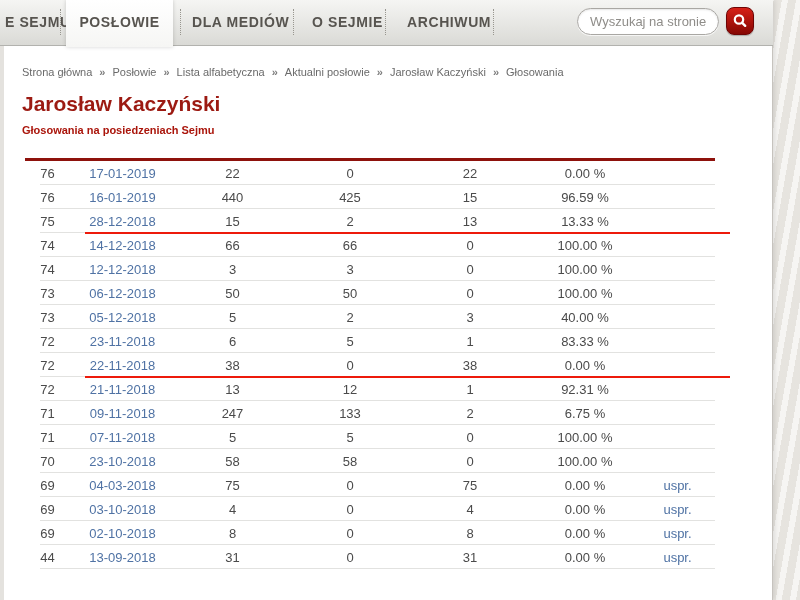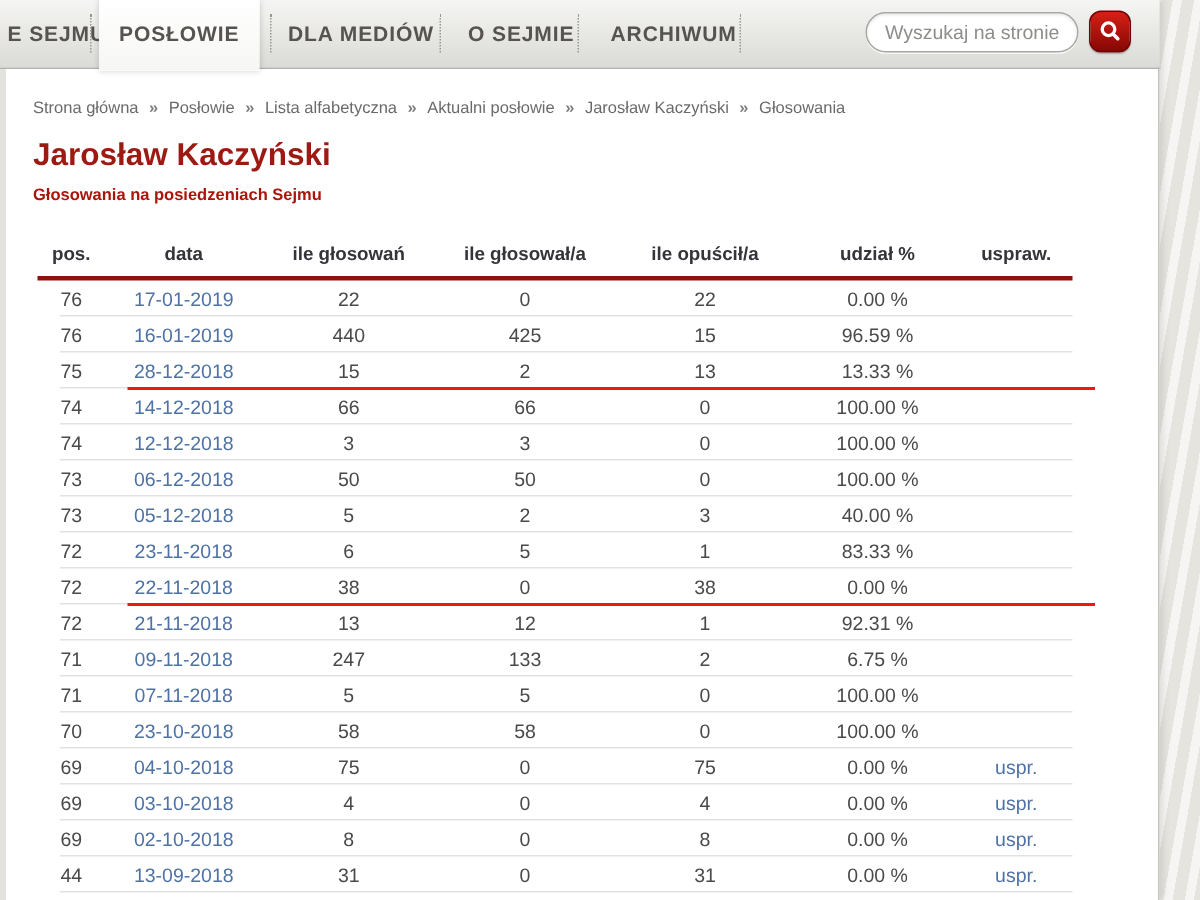--- a/index.html
+++ b/index.html
@@ -150,29 +150,20 @@
   <div class="left-edge"></div>
 
   <div class="breadcrumb">
     <span class="crumb">Strona główna</span><span class="crumb-sep">»</span><span class="crumb">Posłowie</span><span class="crumb-sep">»</span><span class="crumb">Lista alfabetyczna</span><span class="crumb-sep">»</span><span class="crumb">Aktualni posłowie</span><span class="crumb-sep">»</span><span class="crumb">Jarosław Kaczyński</span><span class="crumb-sep">»</span><span class="crumb">Głosowania</span>
   </div>
 
   <h1 class="page-title">Jarosław Kaczyński</h1>
   <h2 class="page-subtitle">Głosowania na posiedzeniach Sejmu</h2>
 
   <div class="vote-table">
-    <div class="grid-row thead">
-      <div class="cell">pos.</div>
-      <div class="cell">data</div>
-      <div class="cell">ile głosowań</div>
-      <div class="cell">ile głosował/a</div>
-      <div class="cell">ile opuścił/a</div>
-      <div class="cell">udział %</div>
-      <div class="cell">uspraw.</div>
-    </div>
     <div class="head-rule"></div>
 
     <div>
         <div class="grid-row row">
     <div class="cell">76</div>
     <div class="cell link-cell">17-01-2019</div>
     <div class="cell">22</div>
     <div class="cell">0</div>
     <div class="cell">22</div>
     <div class="cell">0.00 %</div>
@@ -307,21 +298,21 @@
     <div class="cell">58</div>
     <div class="cell">58</div>
     <div class="cell">0</div>
     <div class="cell">100.00 %</div>
     <div class="cell link-cell"></div>
     <div class="sep"></div>
 
   </div>
         <div class="grid-row row">
     <div class="cell">69</div>
-    <div class="cell link-cell">04-10-2018</div>
+    <div class="cell link-cell">04-03-2018</div>
     <div class="cell">75</div>
     <div class="cell">0</div>
     <div class="cell">75</div>
     <div class="cell">0.00 %</div>
     <div class="cell link-cell">uspr.</div>
     <div class="sep"></div>
 
   </div>
         <div class="grid-row row">
     <div class="cell">69</div>

